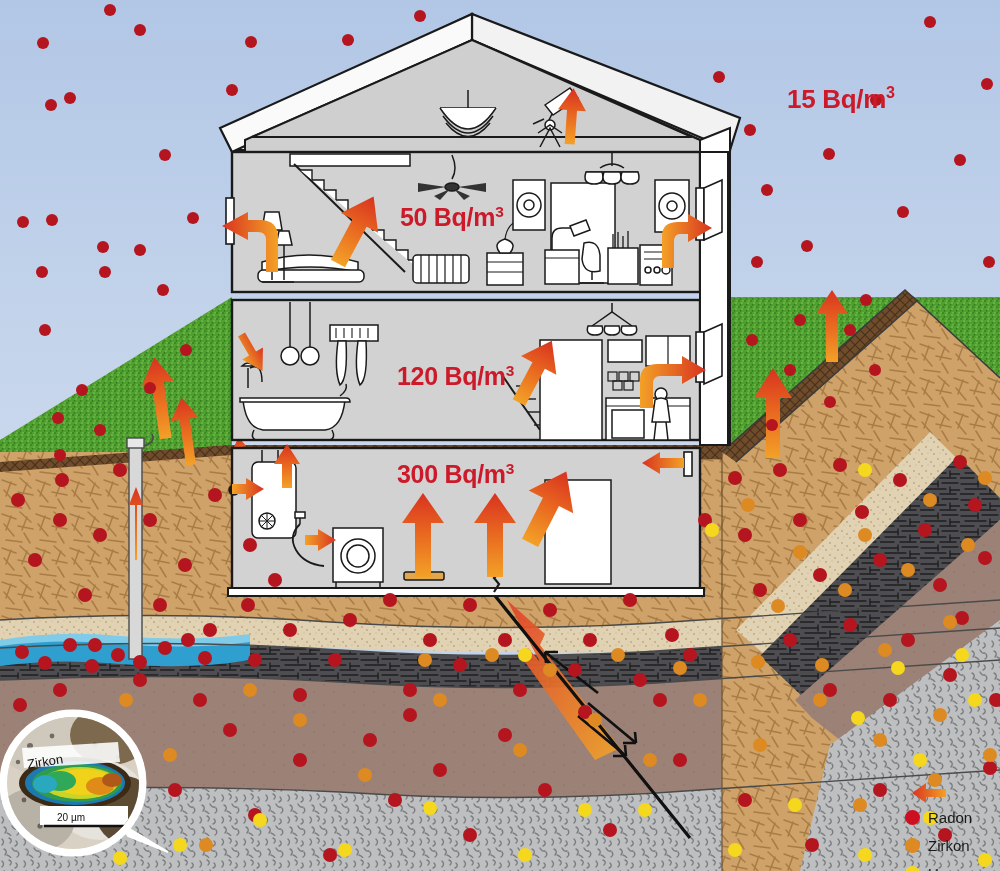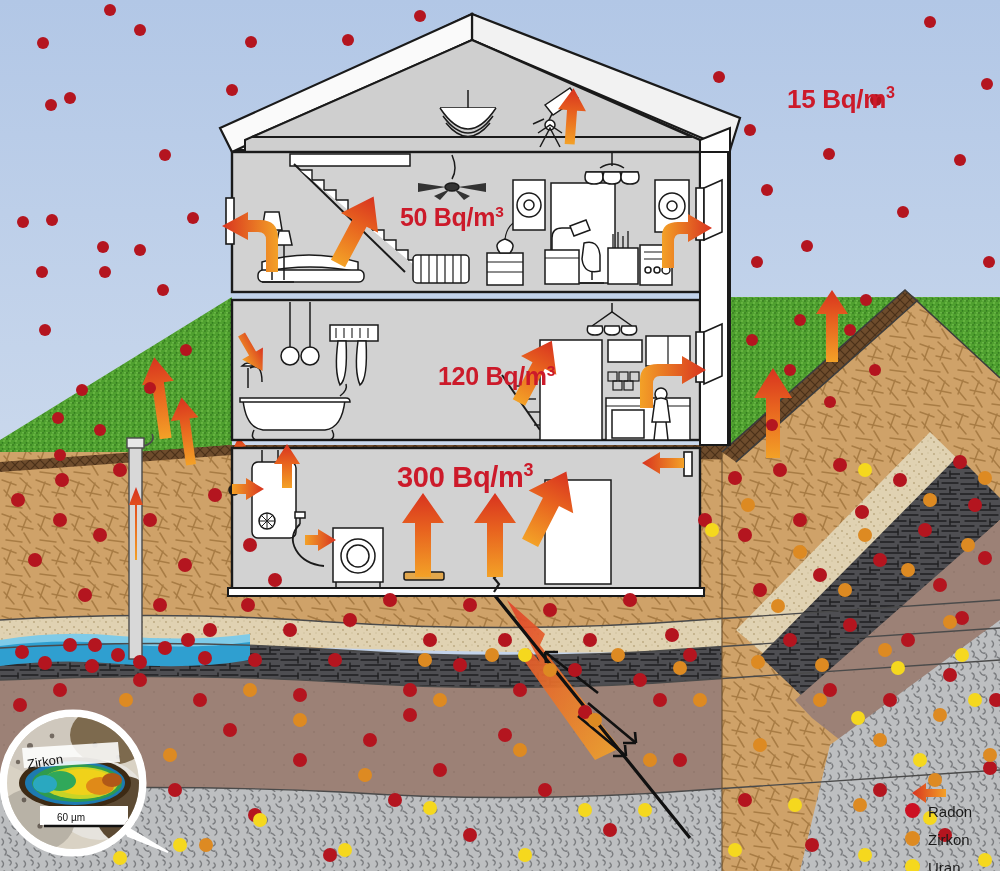--- a/index.html
+++ b/index.html
@@ -12,27 +12,27 @@
     position:absolute;
     color:#cc1a2a;
     font-weight:bold;
     font-family:"Liberation Sans", sans-serif;
     white-space:nowrap;
     letter-spacing:-0.3px;
   }
   .conc-label sup{font-size:.62em;vertical-align:super;}
   #lbl-sky{left:787px;top:83px;font-size:26px;}
   #lbl-attic{left:400px;top:203px;font-size:25px;text-align:center;}
-  #lbl-mid{left:397px;top:362px;font-size:25px;margin-left:41px;}
-  #lbl-ground{left:397px;top:460px;font-size:29px;}
+  #lbl-mid{left:397px;top:362px;font-size:25px;}
+  #lbl-ground{left:397px;top:460px;font-size:25px;}
   #lbl-soil{left:697px;top:503px;font-size:25px;}
 
   
   #legend{position:absolute;left:905px;top:785px;width:95px;height:86px;}
-  .leg-row{display:flex;height:28px;}
+  .leg-row{display:flex;align-items:center;height:28px;}
   .leg-dot{width:15px;height:15px;border-radius:50%;margin-right:8px;flex:0 0 auto;}
   .leg-text{font-size:15px;color:#1a1a1a;font-family:"Liberation Sans", sans-serif;}
   #leg-arrow{position:absolute;left:912px;top:783px;}
 
   
   #zirkon-label{
     position:absolute;left:27px;top:754px;
     font-size:13px;color:#111;
     transform:rotate(-9deg);
     font-family:"Liberation Sans", sans-serif;
@@ -841,21 +841,21 @@
 
     </g>
   </svg>
 
   <div class="conc-label" id="lbl-sky">15 Bq/m<sup>3</sup></div>
   <div class="conc-label" id="lbl-attic">50 Bq/m<sup>3</sup></div>
   <div class="conc-label" id="lbl-mid">120 Bq/m<sup>3</sup></div>
   <div class="conc-label" id="lbl-ground">300 Bq/m<sup>3</sup></div>
 
   <div id="zirkon-label">Zirkon</div>
-  <div id="zirkon-scale-text">60 µm</div>
+  <div id="zirkon-scale-text">20 µm</div>
 
   <svg id="leg-arrow" width="34" height="20" viewBox="0 0 34 20">
     <defs>
       <linearGradient id="legArr" x1="1" y1="0" x2="0" y2="0">
         <stop offset="0" stop-color="#f3a127"></stop>
           <stop offset="1" stop-color="#d8331f"></stop>
       </linearGradient>
     </defs>
     <path d="M34,6 L14,6 L14,0 L0,10 L14,20 L14,14 L34,14 Z" fill="url(#legArr)"></path>
   </svg>

